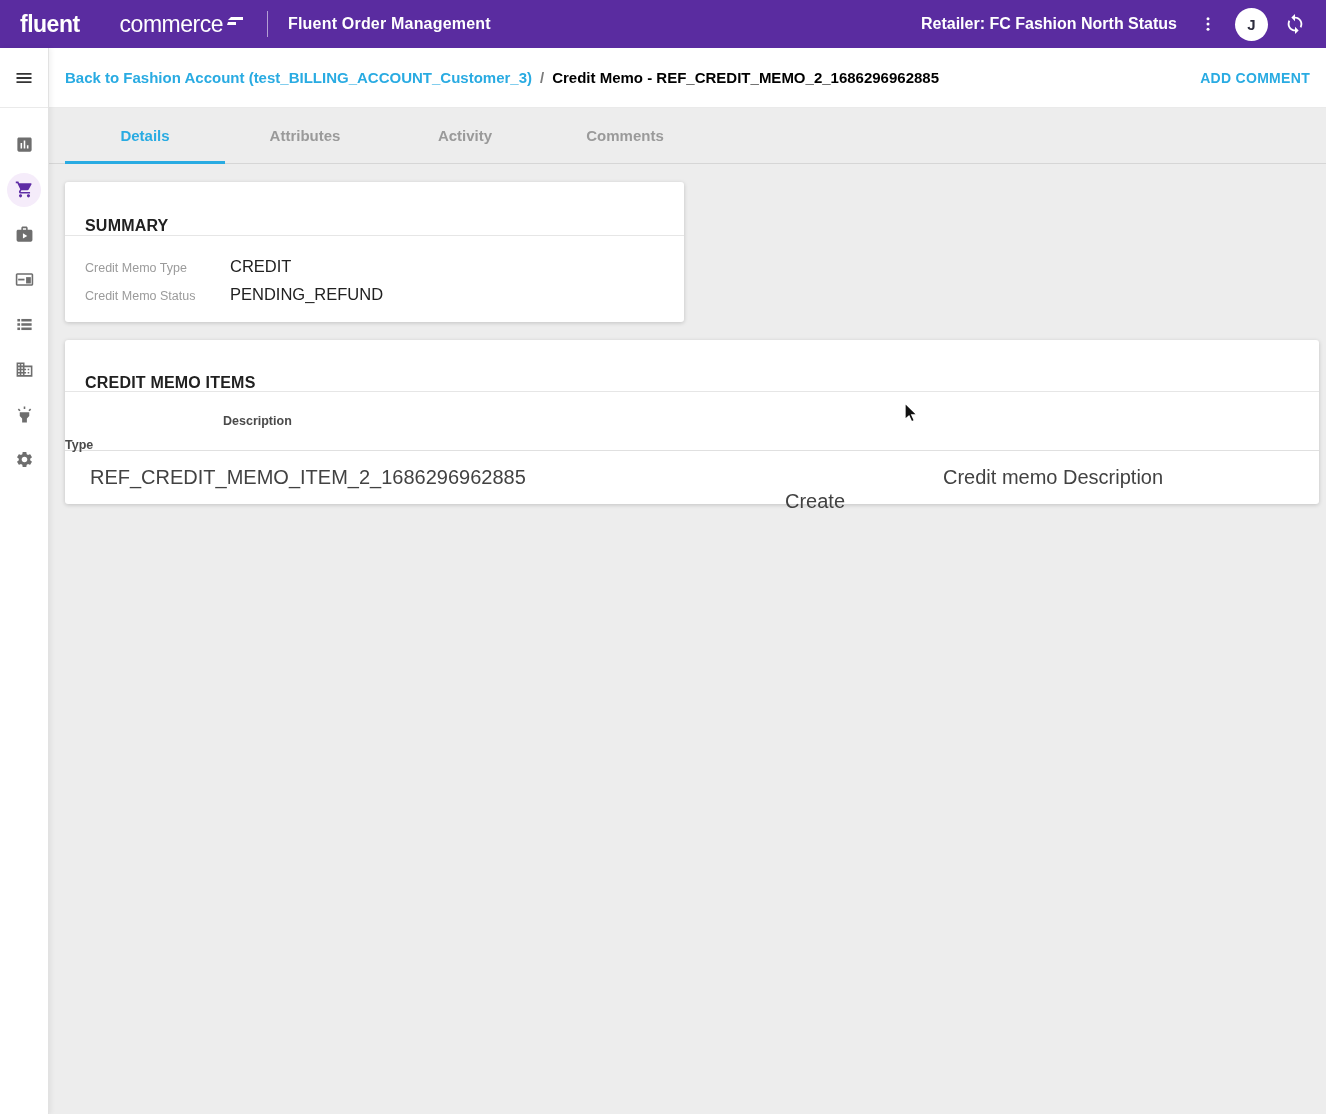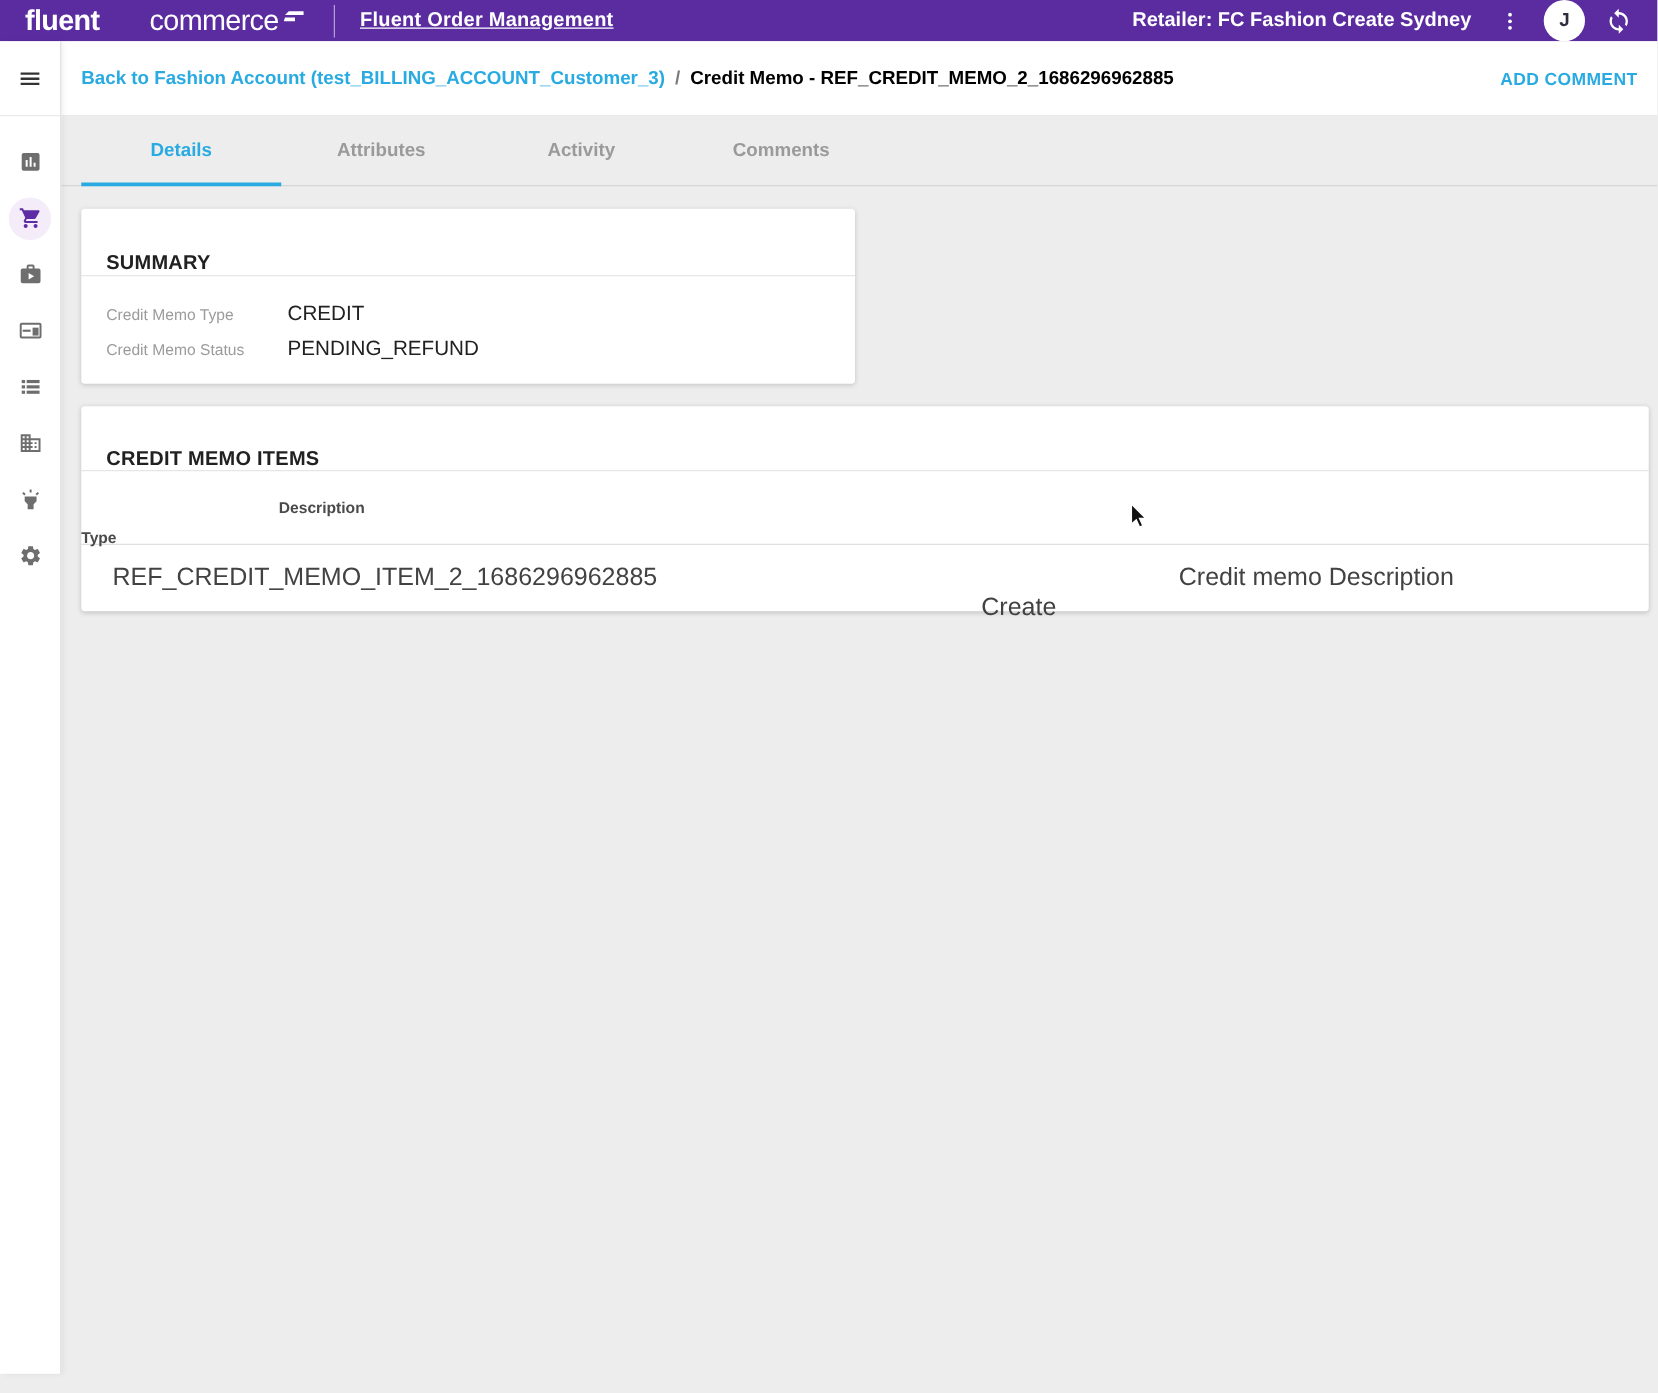--- a/index.html
+++ b/index.html
@@ -1,25 +1,25 @@
 <!DOCTYPE html>
 <html><head>
 <meta charset="utf-8">
 <style>
   * { margin:0; padding:0; box-sizing:border-box; }
   html,body { width:1326px; height:1114px; font-family:"Liberation Sans", sans-serif; background:#ededed; overflow:hidden; }
 
   
-  .app-header { height:33px; background:#5a2ca0; display:flex; align-items:center; padding:0 14px 0 20px; color:#fff; }
+  .app-header { height:48px; background:#5a2ca0; display:flex; align-items:center; padding:0 14px 0 20px; color:#fff; }
   .logo { display:flex; align-items:baseline; cursor:default; }
   .logo .bold { font-size:23px; font-weight:700; letter-spacing:-0.5px; }
   .logo .light { font-size:23px; font-weight:300; letter-spacing:-0.5px;padding-left:40px; }
   .logo-mark { margin-left:4px; align-self:center; }
   .header-divider { width:1px; height:26px; background:rgba(255,255,255,0.55); margin:0 20px 0 24px; }
-  .app-title { font-size:16px; font-weight:700; letter-spacing:0.2px;text-decoration:underline; }
+  .app-title { font-size:16px; font-weight:700; letter-spacing:0.2px; }
   .header-spacer { flex:1; }
   .retailer { font-size:16px; font-weight:700; margin-right:14px; }
   .icon-btn { background:none; border:none; color:#fff; display:flex; align-items:center; justify-content:center; width:34px; height:34px; cursor:pointer; }
   .avatar { width:33px; height:33px; border-radius:50%; background:#fff; color:#2d2d3d; font-size:15px; font-weight:700; display:flex; align-items:center; justify-content:center; margin:0 10px; cursor:pointer; }
 
   
   .body-row { display:flex; height:1066px; }
 
   .sidebar { width:49px; background:#fff; border-right:1px solid #e2e2e2; box-shadow:2px 0 5px rgba(0,0,0,0.06); display:flex; flex-direction:column; flex-shrink:0; z-index:3; }
   .hamburger-cell { height:60px; display:flex; align-items:center; justify-content:center; border-bottom:1px solid #eaeaea; }
@@ -83,21 +83,21 @@
           <g fill="#fff">
             <polygon points="4,2 16,2 16,5 1,5"></polygon>
             <polygon points="1,7 9,7 9,10 0,10"></polygon>
           </g>
         </svg>
     </span>
   </div>
   <div class="header-divider"></div>
   <div class="app-title">Fluent Order Management</div>
   <div class="header-spacer"></div>
-  <div class="retailer">Retailer: FC Fashion Create Sydney</div>
+  <div class="retailer">Retailer: FC Fashion North Status</div>
   <button class="icon-btn">
     <svg width="18" height="18" viewBox="0 0 24 24" fill="#fff">
         <circle cx="12" cy="5" r="2"></circle>
         <circle cx="12" cy="12" r="2"></circle>
         <circle cx="12" cy="19" r="2"></circle>
       </svg>
   </button>
   <div class="avatar">J</div>
   <button class="icon-btn">
     <svg width="22" height="22" viewBox="0 0 24 24" fill="#fff">

